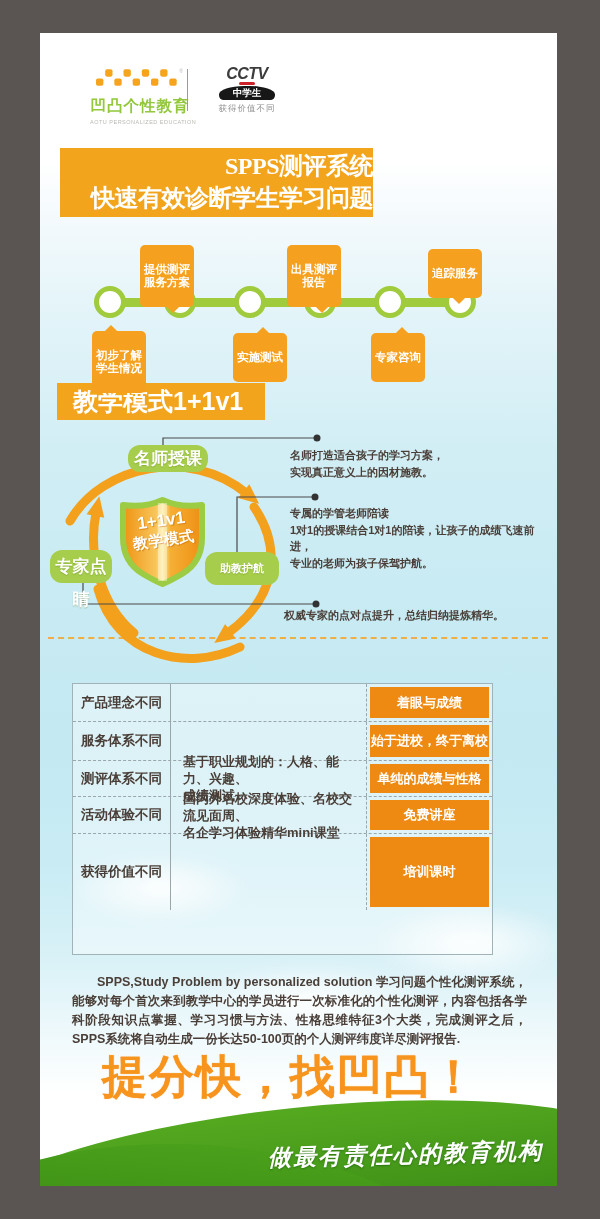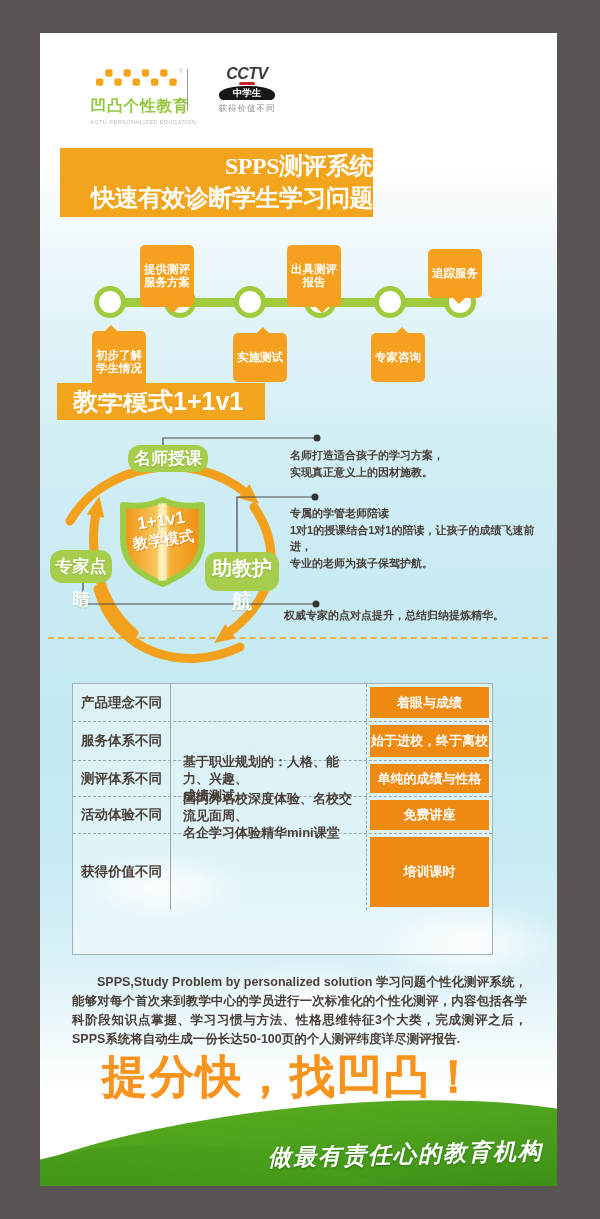--- a/index.html
+++ b/index.html
@@ -41,21 +41,21 @@
   .tail{position:absolute;width:10px;height:10px;background:#f6a01f;transform:rotate(45deg);}
   
   .mode-badge{position:absolute;left:17px;top:350px;width:208px;height:37px;background:#f2a41c;color:#fff;
               font-size:25px;font-weight:bold;line-height:37px;padding-left:16px;box-sizing:border-box;}
   
   .diagram-svg{position:absolute;left:0;top:390px;z-index:1;}
   .pill{position:absolute;background:#a6ce4c;color:#fff;font-weight:bold;text-align:center;border-radius:12px;z-index:2;
         text-shadow:0 1px 1px rgba(90,120,20,.35);}
   .pill-top{left:88px;top:412px;width:80px;height:27px;font-size:17px;line-height:27px;}
   .pill-left{left:10px;top:517px;width:62px;height:33px;font-size:17px;line-height:33px;}
-  .pill-right{left:165px;top:519px;width:74px;height:39px;font-size:20px;line-height:33px;}
+  .pill-right{left:165px;top:519px;width:74px;height:33px;font-size:11px;line-height:33px;}
   .shield-box{position:absolute;left:78px;top:462px;z-index:2;}
   .shield-text{position:absolute;left:0;top:16px;width:89px;text-align:center;color:#fff;font-weight:900;
                transform:rotate(-8deg);text-shadow:1px 1px 1px rgba(200,110,0,.6);}
   .shield-text .s1{font-size:17px;}
   .shield-text .s2{font-size:15px;letter-spacing:.5px;}
   .note{position:absolute;color:#4a3f38;font-weight:bold;font-size:11px;line-height:16.5px;white-space:pre-line;z-index:2;}
   .note1{left:250px;top:414px;width:262px;}
   .note2{left:250px;top:472px;width:266px;}
   .note3{left:244px;top:574px;width:266px;}
   .dashed-sep{position:absolute;left:8px;top:604px;width:500px;border-top:2px dashed #efaf45;}

